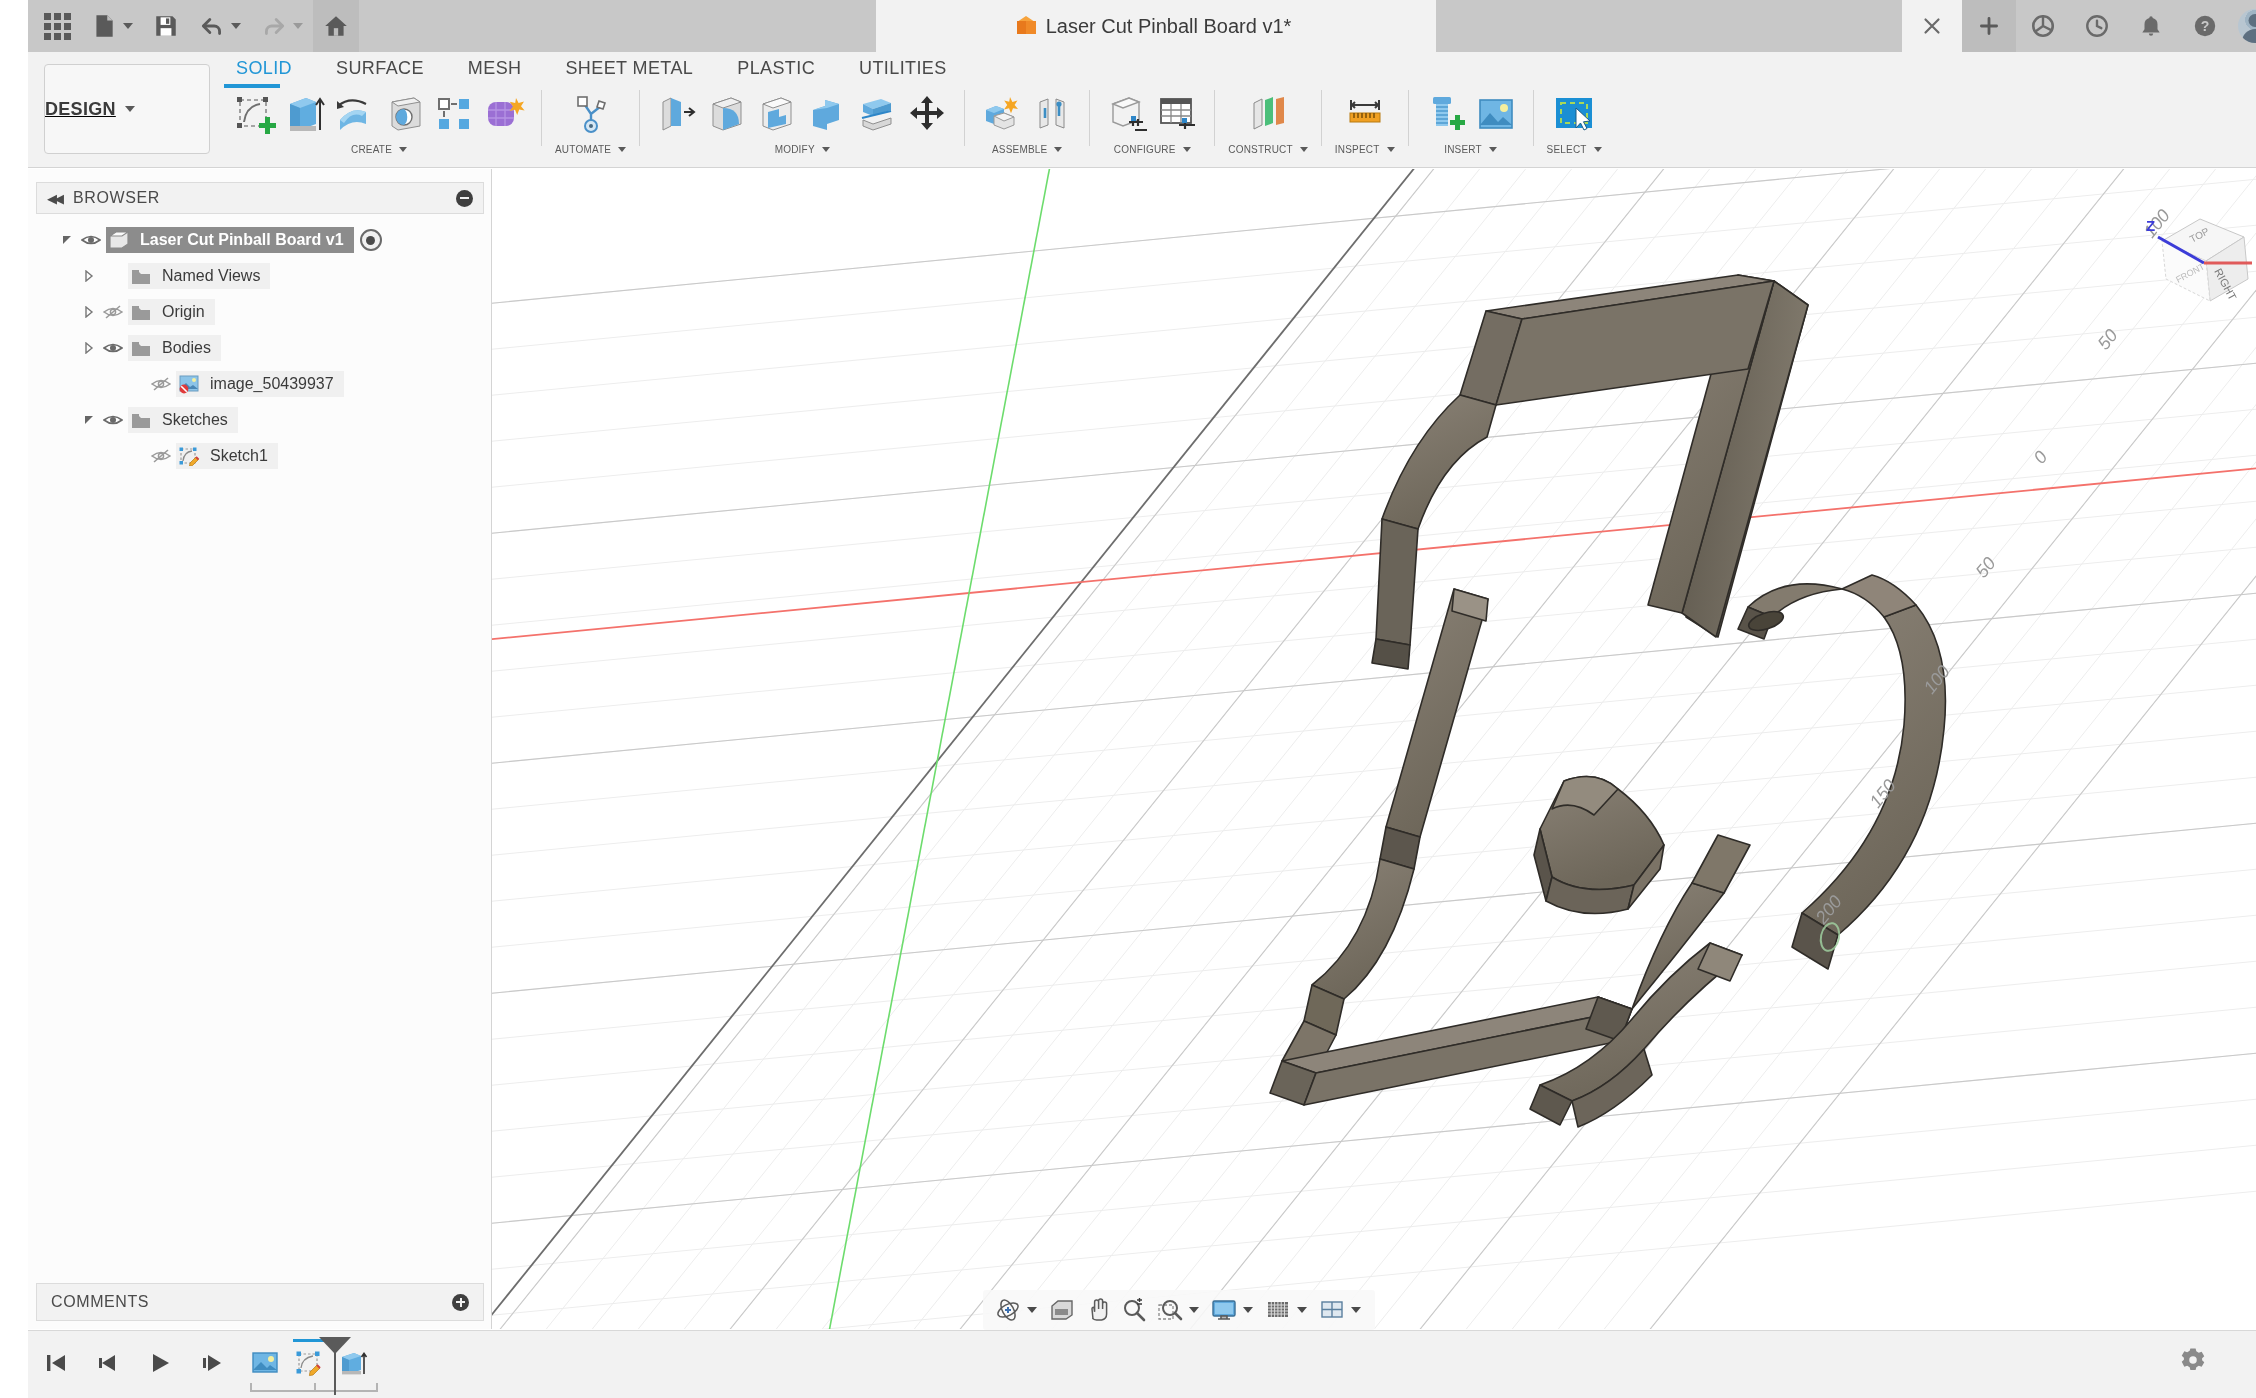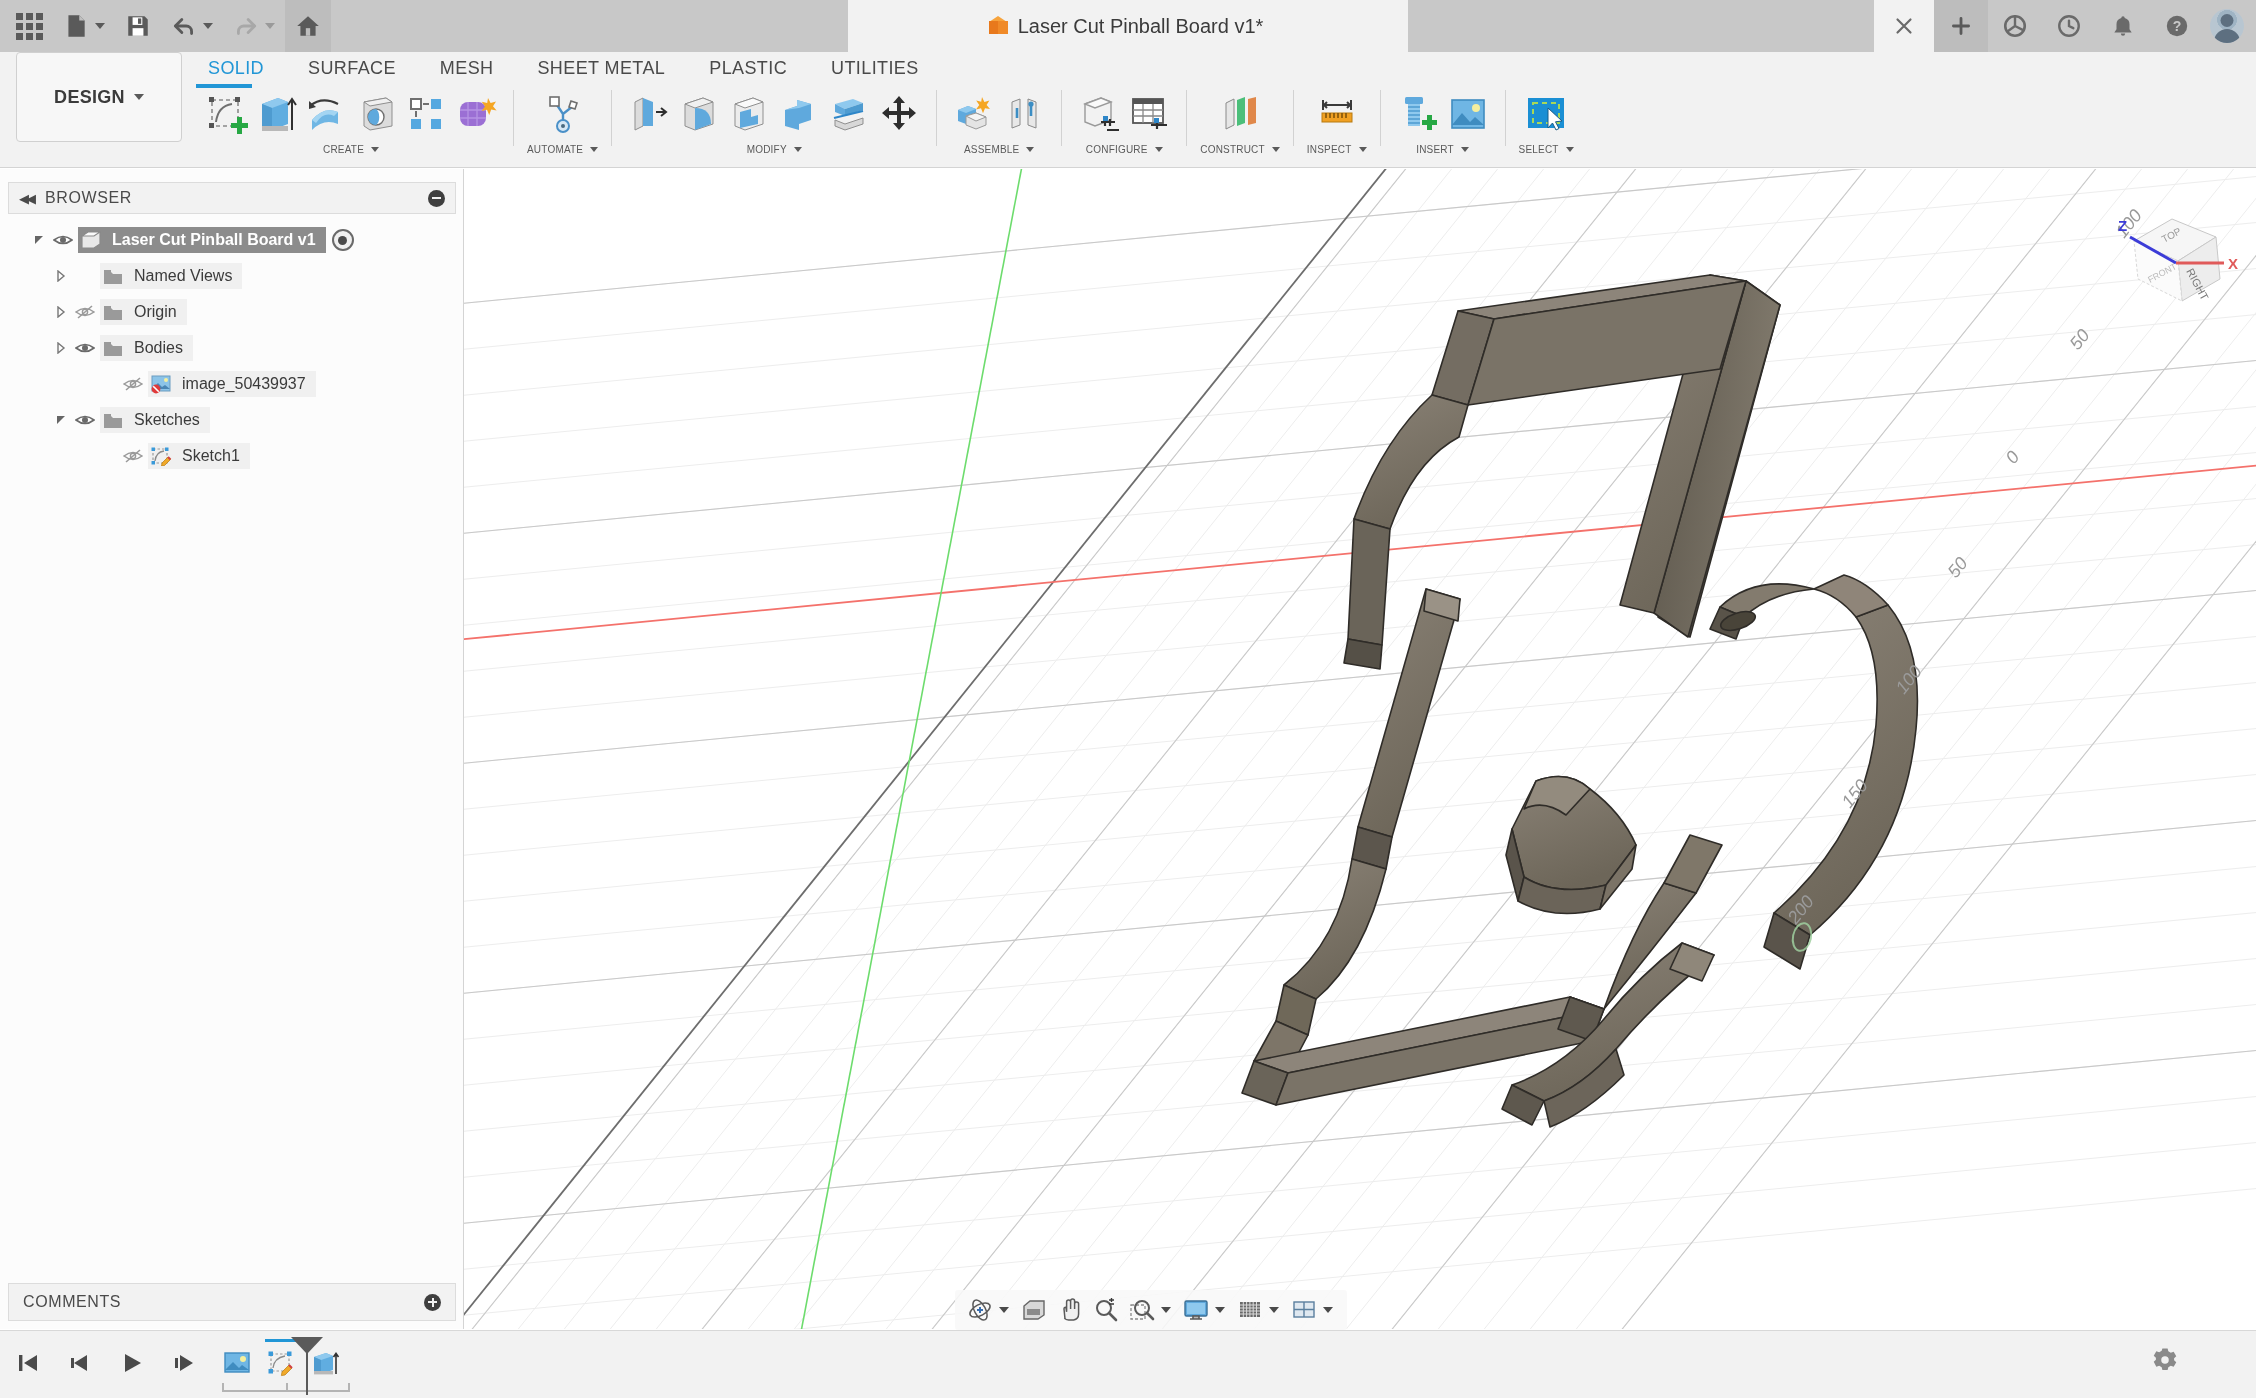--- a/index.html
+++ b/index.html
@@ -1,21 +1,21 @@
 <!DOCTYPE html>
 <html><head>
 <meta charset="utf-8">
 <style>
   * { box-sizing: border-box; margin: 0; padding: 0; }
   html, body {
     width: 2256px; height: 1398px;
     font-family: "Liberation Sans", sans-serif;
     overflow: hidden; background: #ffffff;
   }
-  #app { position: relative; width: 2192px; height: 1398px; }
+  #app { position: relative; width: 2192px; height: 1398px; margin-left: 28px; }
 
   
   .titlebar {
     position: absolute; left: 0; top: 0; width: 2256px; height: 52px;
     background: #c8c8c8;
     display: flex; align-items: center;
   }
   .tb-left { display: flex; align-items: center; height: 52px; padding-left: 6px; }
   .tb-btn {
     height: 52px; display: flex; align-items: center; justify-content: center;
@@ -60,23 +60,23 @@
 
   
   .ribbonwrap { position: absolute; left:0; top:52px; width:2256px; height:116px; background:#f2f2f2;
                 border-bottom:1px solid #d4d4d4; }
   .tabs { position:absolute; left:186px; top:0; display:flex; align-items:flex-start; height:34px; }
   .tab { font-size: 18px; color:#4a4a4a; letter-spacing:.4px; padding: 6px 22px 0 22px; cursor:pointer; }
   .tab.sel { color:#2196d6; }
 
   
   .design-btn {
-    position:absolute; left:16px; top:0; width:166px; height:90px;
+    position:absolute; left:16px; top:12px; width:166px; height:90px;
     border:1px solid #d0d0d0; border-radius:4px; background:#f7f7f7;
-    display:flex; align-items:center; justify-content:center; cursor:pointer;
+    display:flex; align-items:center; cursor:pointer;text-decoration:underline;
   }
   .design-btn span { font-size:18px; font-weight:bold; color:#3b3b3b; letter-spacing:.3px; }
 
   
   .panels { position:absolute; left:196px; top:34px; height:82px; display:flex; align-items:flex-start; }
   .panel { display:flex; flex-direction:column; align-items:center; padding:0 6px; height:82px; }
   .panel-row { display:flex; align-items:flex-start; gap:2px; height:56px; padding-top:2px; }
   .panel-lbl { font-size:10px; color:#5a5a5a; display:flex; align-items:center; gap:5px; margin-top:2px; letter-spacing:.2px;}
   .panel-lbl .caret { margin-left:2px; border-top-width:5px; border-left-width:4px; border-right-width:4px; }
   .rib-btn { width:48px; height:52px; display:flex; align-items:center; justify-content:center; cursor:pointer; border-radius:2px;}

